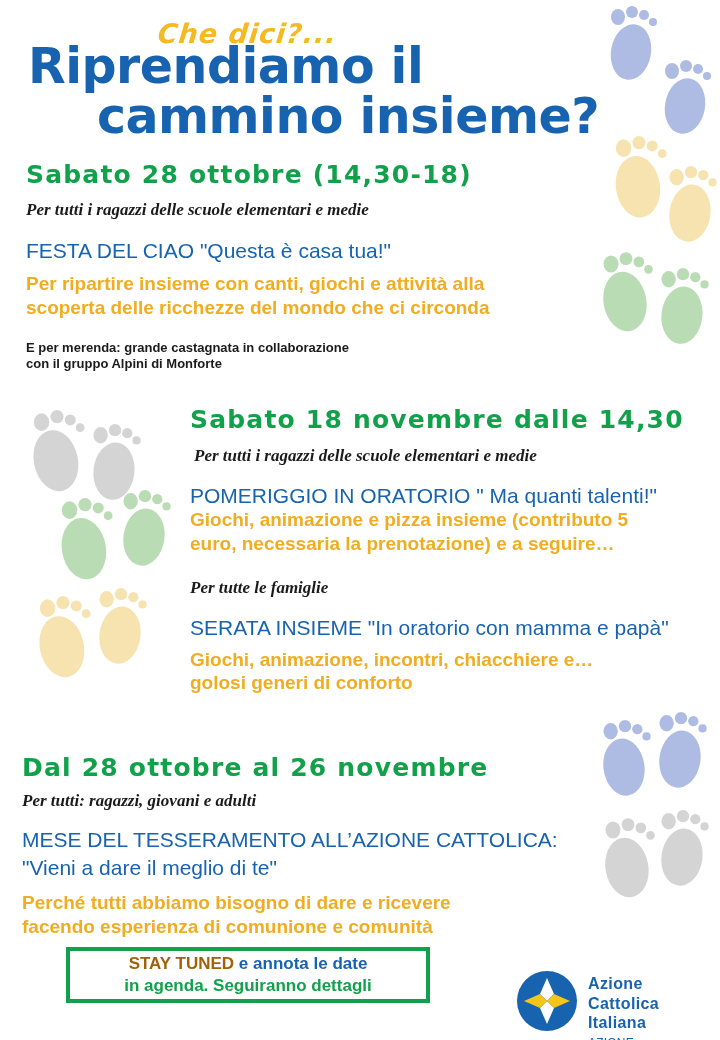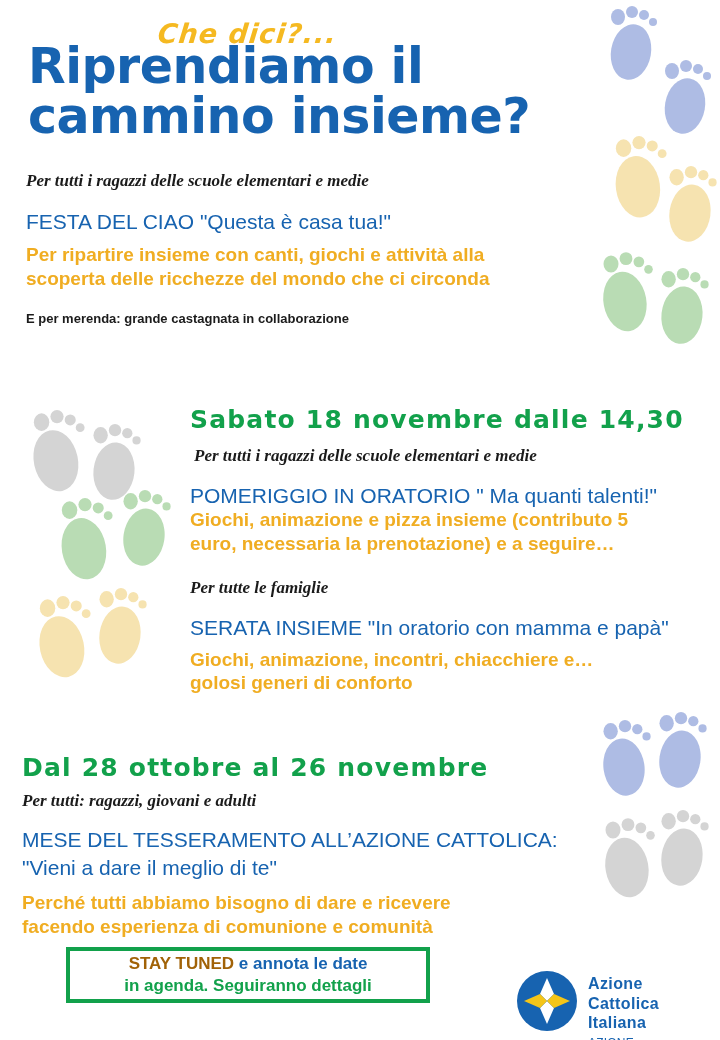--- a/index.html
+++ b/index.html
@@ -45,21 +45,21 @@
     left: 28px;
     top: 42px;
     width: 640px;
     font-family: "DejaVu Sans", sans-serif;
     font-weight: bold;
     font-size: 49px;
     line-height: 1.02;
     color: #1763b0;
     letter-spacing: -0.5px;
   }
-  .headline .l2 { display: block; }
+  .headline .l2 { display: block; text-align: center; }
 
   
   .date-head {
     font-family: "DejaVu Sans", sans-serif;
     font-weight: bold;
     font-size: 25px;
     color: #12a14b;
     letter-spacing: 1.2px;
   }
   .sub-italic {
@@ -335,25 +335,27 @@
     </svg>
   </div>
 
   <div class="kicker">Che dici?...</div>
   <div class="headline">
     <span class="l1">Riprendiamo il</span>
     <span class="l2">cammino insieme?</span>
   </div>
 
   <div id="block1">
+    <span class="date-head">Sabato 28 ottobre (14,30-18)</span>
     <span class="sub-italic">Per tutti i ragazzi delle scuole elementari e medie</span>
     <span class="blue-line">FESTA DEL CIAO "Questa è casa tua!"</span>
     <span class="yellow-line">Per ripartire insieme con canti, giochi e attività alla</span>
     <span class="yellow-line" style="margin-top:0;">scoperta delle ricchezze del mondo che ci circonda</span>
     <span class="dark-line">E per merenda: grande castagnata in collaborazione</span>
+    <span class="dark-line" style="margin-top:0;">con il gruppo Alpini di Monforte</span>
   </div>
 
   <div id="block2">
     <span class="date-head">Sabato 18 novembre dalle 14,30</span>
     <span class="sub-italic">Per tutti i ragazzi delle scuole elementari e medie</span>
     <span class="blue-line">POMERIGGIO IN ORATORIO " Ma quanti talenti!"</span>
     <span class="yellow-line">Giochi, animazione e pizza insieme (contributo 5</span>
     <span class="yellow-line" style="margin-top:0;">euro, necessaria la prenotazione) e a seguire…</span>
     <span class="sub-italic2">Per tutte le famiglie</span>
     <span class="blue-line blue-line2">SERATA INSIEME "In oratorio con mamma e papà"</span>

